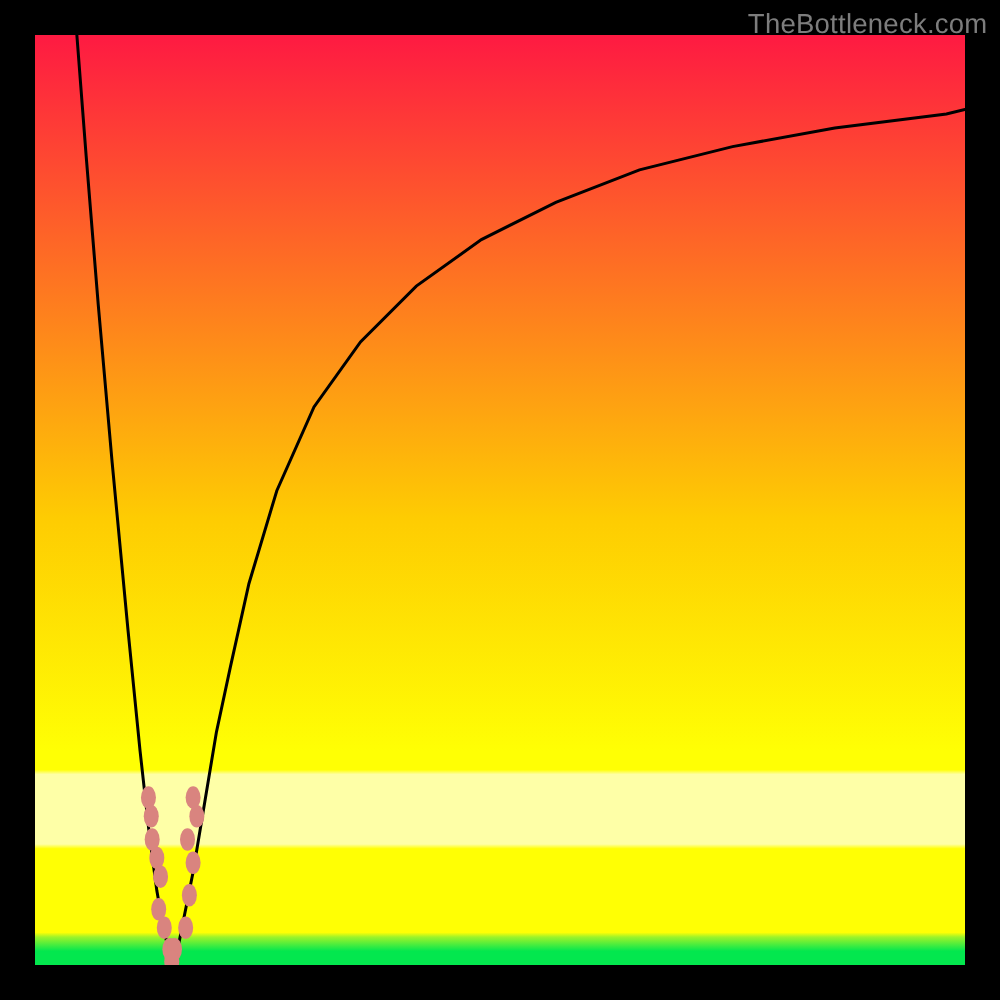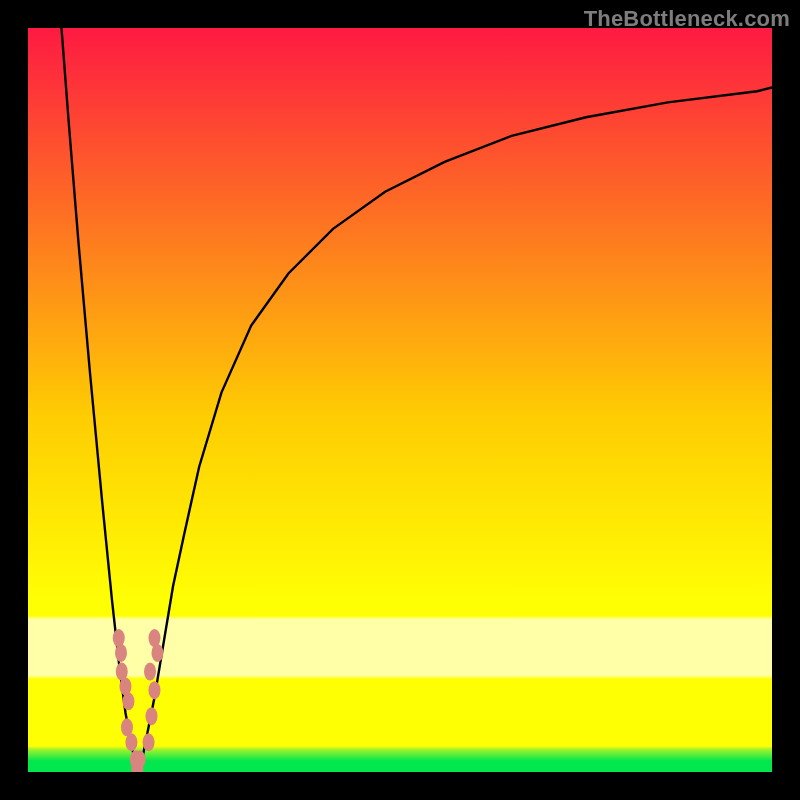--- a/index.html
+++ b/index.html
@@ -24,21 +24,21 @@
     width: 744px;
     height: 744px;
     overflow: hidden;
   }
   .attribution {
     position: absolute;
     top: 6px;
     right: 10px;
     color: #7d7d7d;
     font-size: 22px;
-    font-weight: 700;
+    font-weight: 400;
     letter-spacing: 0.2px;
     z-index: 50;
   }
   svg {
     display: block;
     width: 744px;
     height: 744px;
   }
 </style>
 </head>

